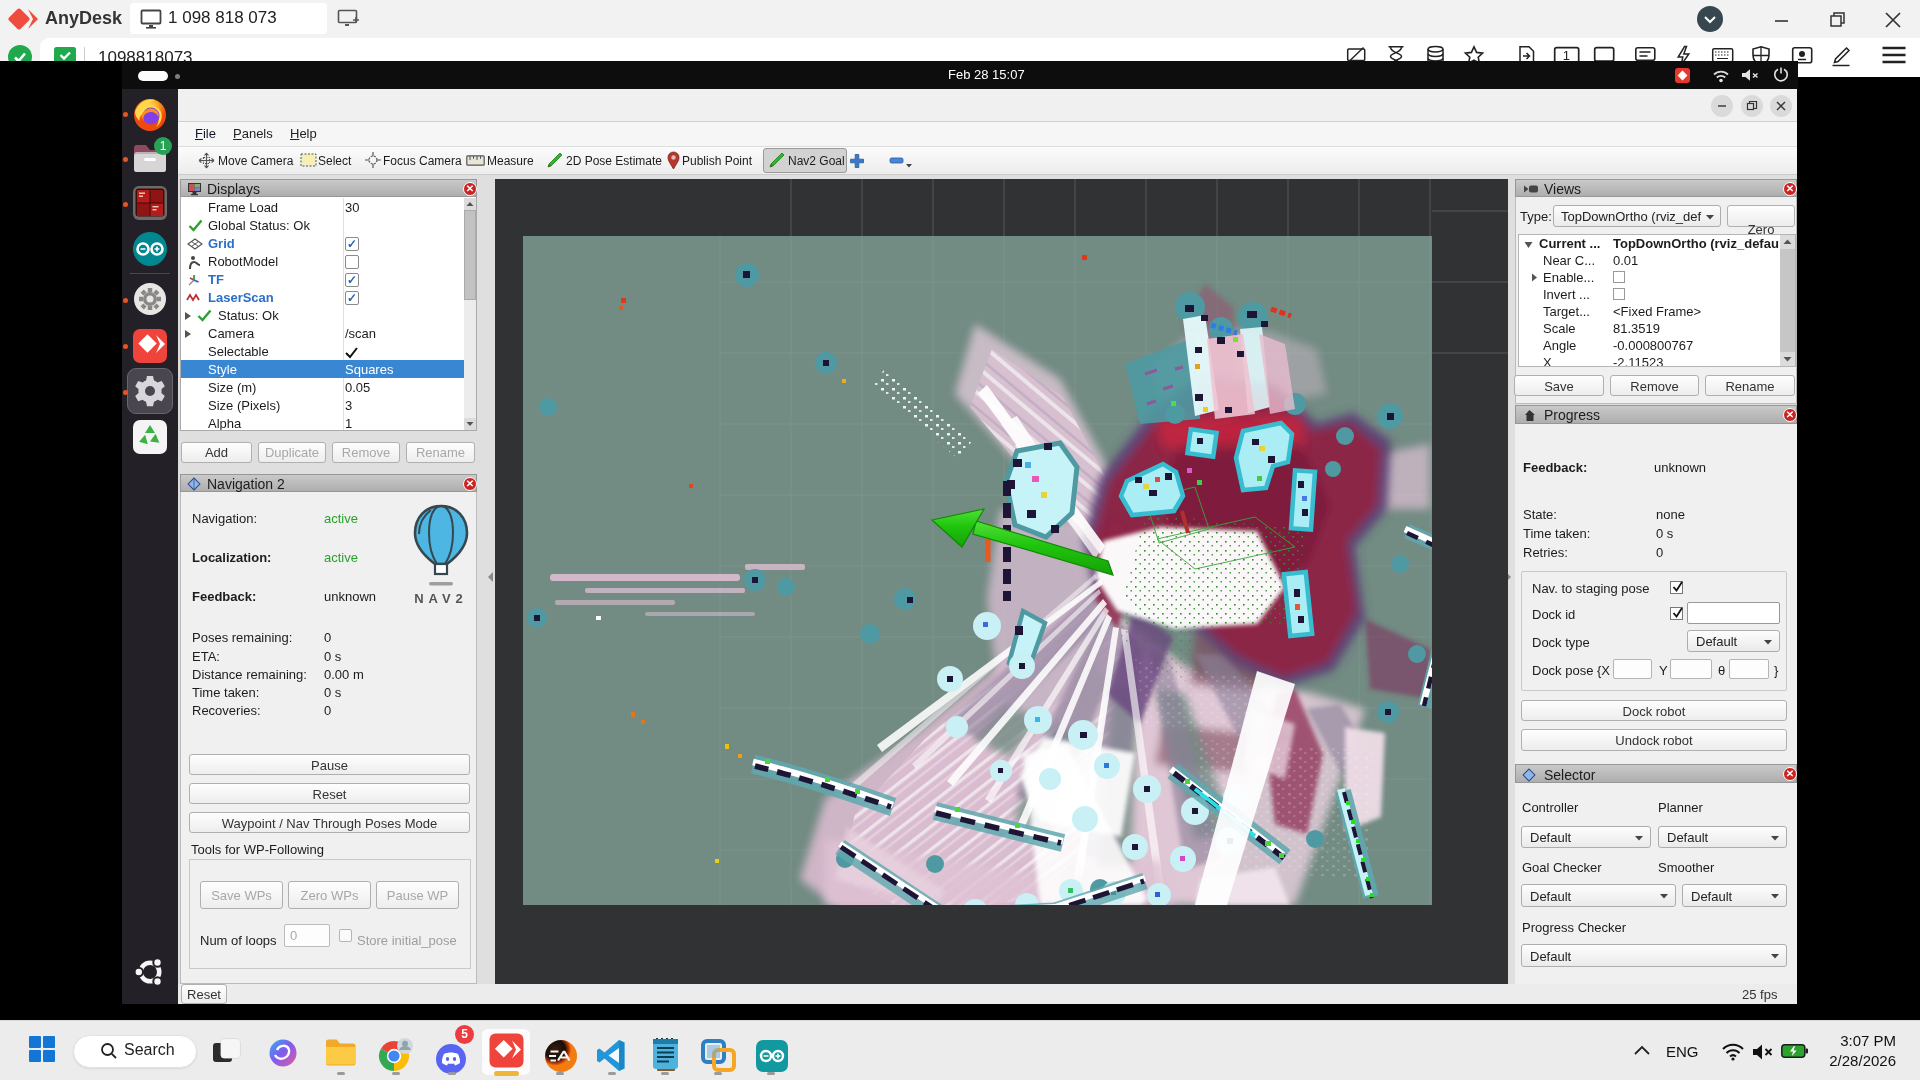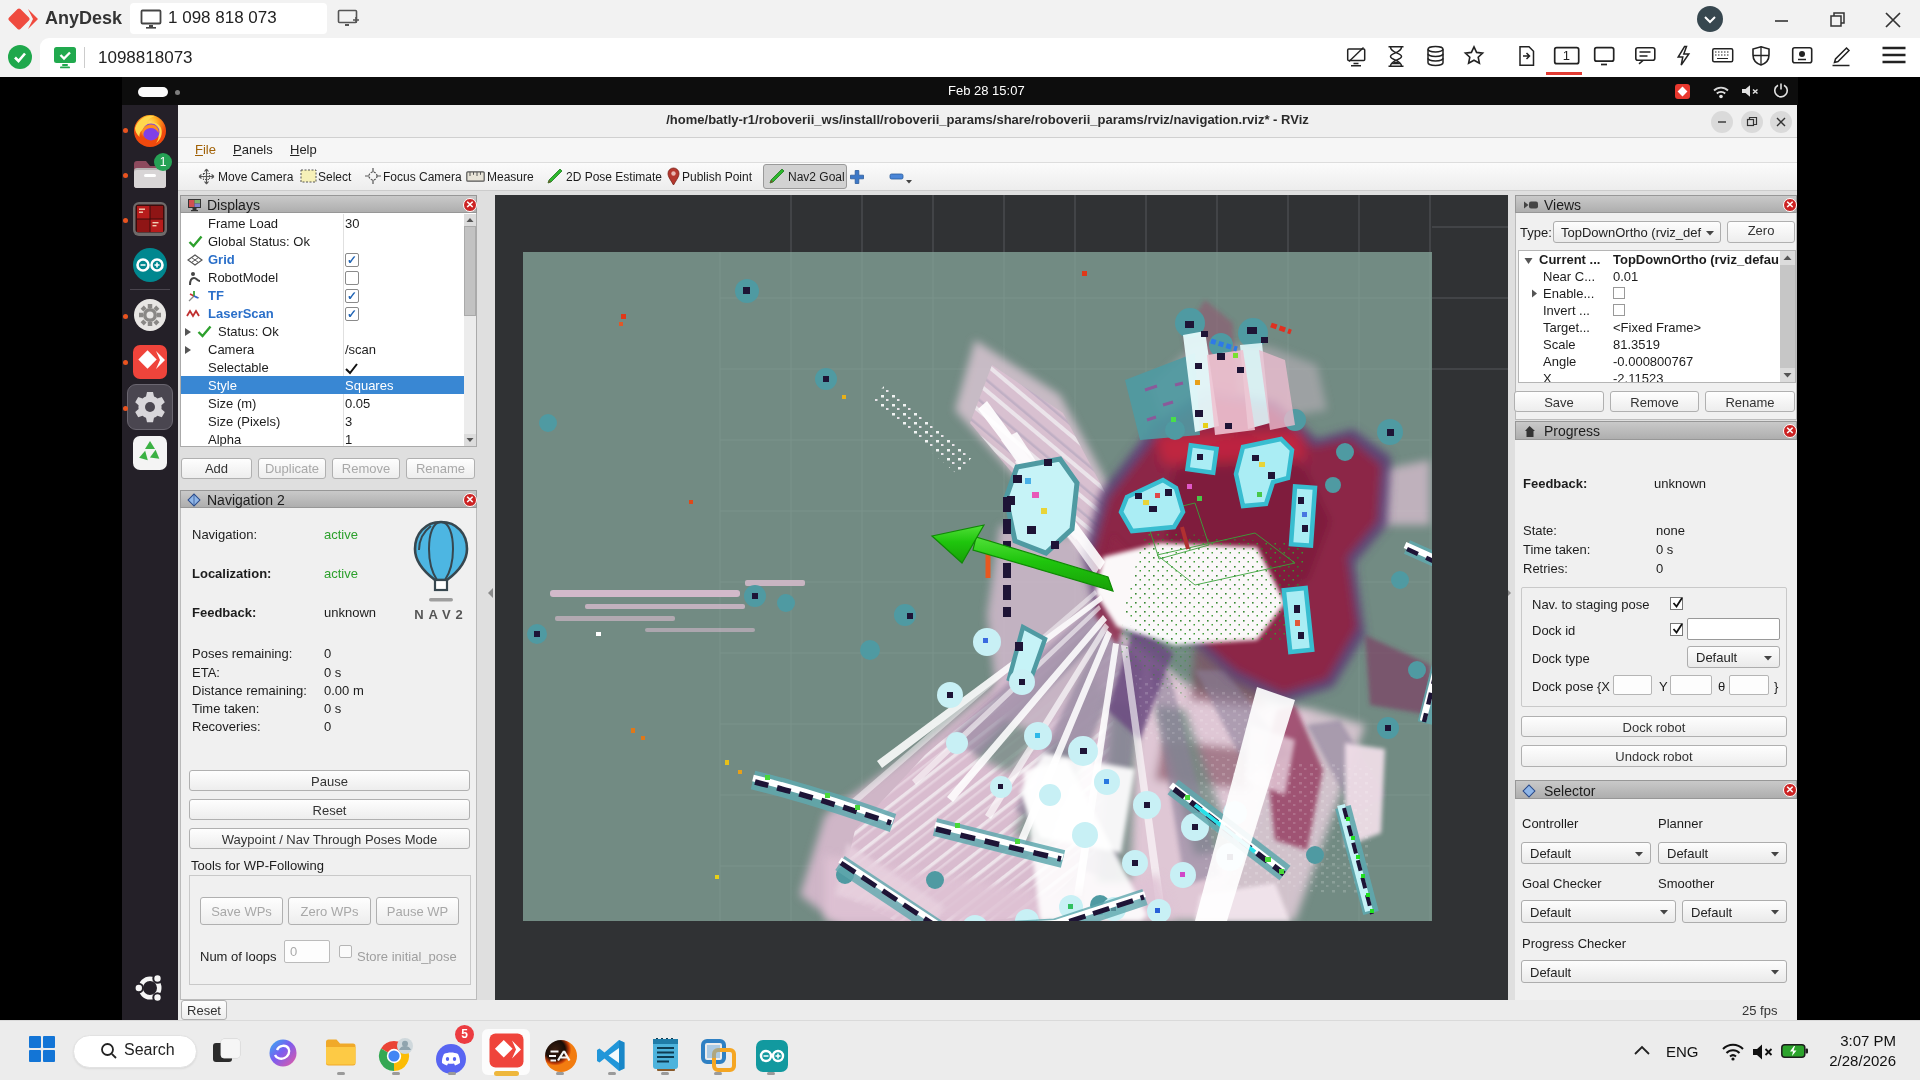--- a/index.html
+++ b/index.html
@@ -8,21 +8,21 @@
 #root { position:relative; width:1920px; height:1080px; background:#000; }
 
 
 #adbar { left:0; top:0; width:1920px; height:38px; background:#f2f2f2; }
 #adtabs { left:0; top:38px; width:1920px; height:39px; background:#f2f2f2; }
 #adtab { left:40px; top:38px; width:1880px; height:39px; background:#fff; border-top-left-radius:9px; }
 #adid-box { left:130px; top:3px; width:197px; height:31px; background:#fff; border-radius:4px; }
 .adtxt { font-size:17px; color:#222; }
 
 
-#remote { left:0; top:77px; width:1778px; height:943px; background:#000; }
+#remote { left:0; top:61px; width:1778px; height:943px; background:#000; }
 #ubar { left:122px; top:0px; width:1676px; height:28px; background:#0d0d0d; }
 #dock { left:122px; top:28px; width:56px; height:915px; background:#242028; }
 
 
 #rviz { left:178px; top:28px; width:1619px; height:915px; background:#e2e2e2; }
 #rv-title { left:0; top:0; width:1619px; height:33px; background:#f0f0f0; border-bottom:1px solid #d0d0d0; }
 #rv-menu { left:0; top:33px; width:1619px; height:25px; background:#f6f6f6; border-bottom:1px solid #ddd; }
 #rv-tool { left:0; top:58px; width:1619px; height:28px; background:linear-gradient(#fbfbfb,#ededed); border-bottom:1px solid #ccc; font-size:12px; }
 .panel-hdr { background:linear-gradient(#c9c9c9,#aeaeae); border:1px solid #979797; color:#1c1c1c; font-size:14px; }
 .closebtn { width:14px; height:14px; border-radius:7px; background:#cc2222; border:1px solid #fff; color:#fff; font-size:10px; line-height:12px; text-align:center; font-weight:bold; }
@@ -288,37 +288,36 @@
         <div class="abs" style="left:1px;top:23px;width:5px;height:5px;border-radius:3px;background:#e95420"></div>
         <div class="abs" style="left:1px;top:68px;width:5px;height:5px;border-radius:3px;background:#e95420"></div>
         <div class="abs" style="left:1px;top:113px;width:5px;height:5px;border-radius:3px;background:#e95420"></div>
         <div class="abs" style="left:1px;top:209px;width:5px;height:5px;border-radius:3px;background:#e95420"></div>
         <div class="abs" style="left:1px;top:255px;width:5px;height:5px;border-radius:3px;background:#e95420"></div>
         <div class="abs" style="left:1px;top:301px;width:5px;height:5px;border-radius:3px;background:#e95420"></div>
       </g>
     </div>
     <div class="abs" id="rviz">
       <div class="abs" id="rv-title">
-        <div class="abs" style="left:0;top:7px;width:1619px;text-align:center;font-size:13px;font-weight:bold;color:#2b2b2b">/home/batly-r1/roboverii_ws/install/roboverii_params/share/roboverii_params/rviz/navigation.rviz* - RViz</div>
         <div class="abs" style="left:1533px;top:6px;width:22px;height:22px;border-radius:11px;background:#dadada"></div>
         <svg class="abs" style="left:1533px;top:6px" width="22" height="22">
             <path d="M7 11 h8" stroke="#333" stroke-width="1.4"></path>
           </svg>
         <div class="abs" style="left:1563px;top:6px;width:22px;height:22px;border-radius:11px;background:#dadada"></div>
         <svg class="abs" style="left:1563px;top:6px" width="22" height="22">
             <rect x="6.5" y="8.5" width="6" height="6" fill="none" stroke="#333" stroke-width="1.2"></rect>
             <path d="M8.5 8.5 V6.5 H15.5 V13.5 H12.5" fill="none" stroke="#333" stroke-width="1.2"></path>
           </svg>
         <div class="abs" style="left:1592px;top:6px;width:22px;height:22px;border-radius:11px;background:#dadada"></div>
         <svg class="abs" style="left:1592px;top:6px" width="22" height="22">
             <path d="M7 7 L15 15 M15 7 L7 15" stroke="#333" stroke-width="1.4"></path>
           </svg>
       </div>
       <div class="abs" id="rv-menu">
-        <div class="abs" style="left:17px;top:4px;font-size:13px;color:#a16207"><u>F</u>ile</div>
+        <div class="abs" style="left:17px;top:4px;font-size:13px;color:#0f172a"><u>F</u>ile</div>
         <div class="abs" style="left:55px;top:4px;font-size:13px;color:#222"><u>P</u>anels</div>
         <div class="abs" style="left:112px;top:4px;font-size:13px;color:#222"><u>H</u>elp</div>
       </div>
       <div class="abs" id="rv-tool">
         <svg class="abs" style="left:20px;top:5px" width="17" height="17" viewBox="0 0 17 17" stroke="#555" fill="none" stroke-width="1.2">
             <path d="M8.5 1 v15 M1 8.5 h15 M8.5 1 l-2 2.5 M8.5 1 l2 2.5 M8.5 16 l-2 -2.5 M8.5 16 l2 -2.5 M1 8.5 l2.5 -2 M1 8.5 l2.5 2 M16 8.5 l-2.5 -2 M16 8.5 l-2.5 2"></path>
             <rect x="5.5" y="5.5" width="6" height="6" stroke-dasharray="1.5 1"></rect>
           </svg>
         <div class="abs" style="left:40px;top:7px;color:#1c1c1c">Move Camera</div>
         <svg class="abs" style="left:122px;top:6px" width="17" height="14" viewBox="0 0 17 14">
@@ -907,21 +906,21 @@
         <div class="abs closebtn" style="left:267px;top:2px">✕</div>
       </div>
       <div class="abs" id="views-body" style="left:1337px;top:108px;width:282px;height:207px;background:#f0f0f0;border:1px solid #bbb;border-top:none;font-size:13px;color:#1c1c1c">
         <div class="abs" style="left:4px;top:12px">Type:</div>
         <div class="abs drop" style="left:37px;top:8px;width:168px;height:22px">
             <div style="padding:3px 0 0 7px;white-space:nowrap;overflow:hidden;width:148px">TopDownOrtho (rviz_def</div>
             <svg class="abs" style="right:5px;top:8px" width="10" height="7">
               <path d="M1 1 L5 5.5 L9 1" fill="#444"></path>
             </svg>
           </div>
-        <div class="abs btn" style="left:211px;top:8px;width:68px;height:22px;padding-top:1px">Zero</div>
+        <div class="abs btn" style="left:211px;top:8px;width:68px;height:22px;padding-top:16px">Zero</div>
         <div class="abs" style="left:2px;top:37px;width:278px;height:133px;background:#fff;border:1px solid #b5b5b5"></div>
         <div class="abs" style="left:3px;top:38px;width:260px;height:131px;overflow:hidden">
           <svg class="abs" style="left:5px;top:6px" width="9" height="8">
               <path d="M0.5 1 L8.5 1 L4.5 7 Z" fill="#555"></path>
             </svg>
           <div class="abs" style="left:20px;top:1px;font-weight:bold">Current ...</div>
             <div class="abs" style="left:94px;top:1px;font-weight:bold;white-space:nowrap">TopDownOrtho (rviz_defaul.</div>
           <div class="abs" style="left:24px;top:18px">Near C...</div>
             <div class="abs" style="left:94px;top:18px">0.01</div>
           <svg class="abs" style="left:12px;top:38px" width="7" height="9">

